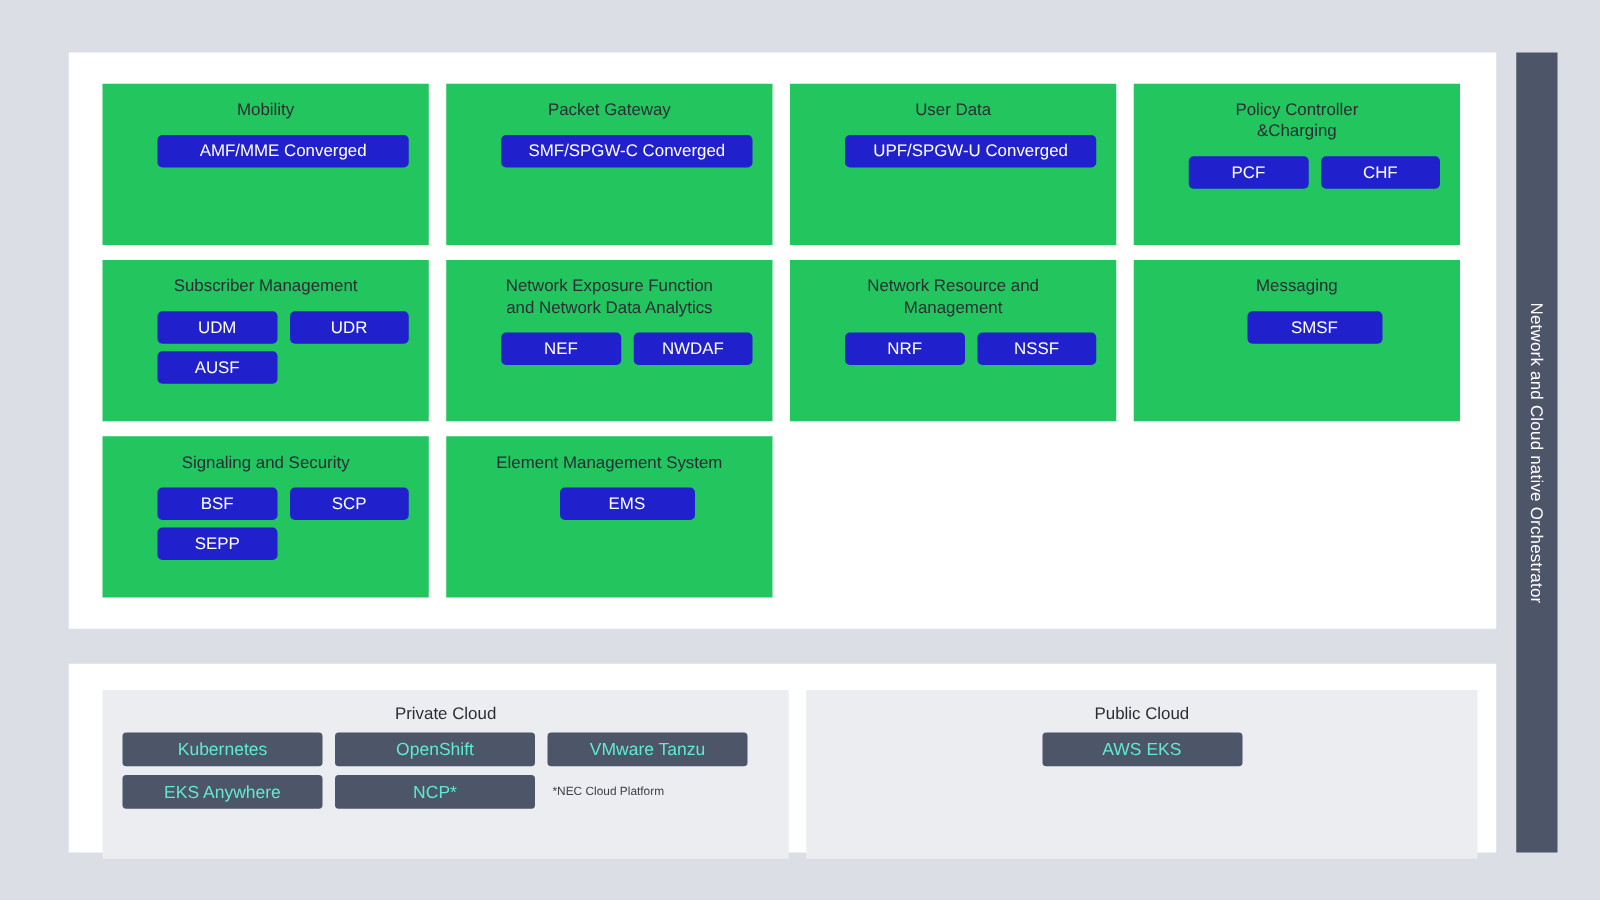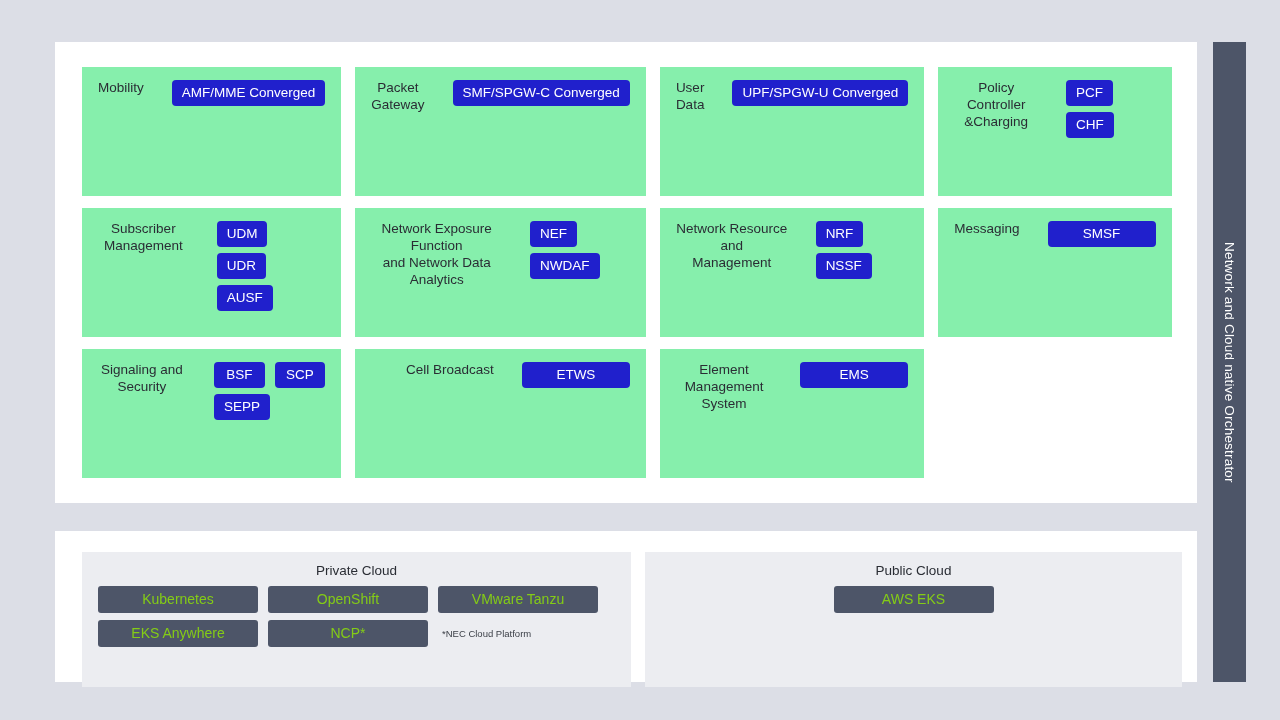--- a/index.html
+++ b/index.html
@@ -41,24 +41,24 @@
     position: absolute;
     left: 82px; top: 67px;
     width: 1086px; height: 411px;
     display: grid;
     grid-template-columns: repeat(4, 1fr);
     grid-template-rows: repeat(3, 1fr);
     column-gap: 14px;
     row-gap: 12px;
   }
   .card {
-    background: #86efac;
+    background: #22c55e;
     padding: 13px 16px 10px 16px;
     display: flex;
-    justify-content: flex-end;
+    flex-direction: column;
   }
   .card-title {
     text-align: center;
     font-size: 13.5px;
     color: #2a2d34;
     line-height: 1.25;
     margin-bottom: 11px;
   }
   .chips {
     display: flex;
@@ -105,21 +105,21 @@
     margin-bottom: 8px;
   }
   .cloud-chips {
     display: flex;
     flex-wrap: wrap;
     gap: 7px 10px;
     align-items: center;
   }
   .gchip {
     background: #4d5568;
-    color: #84cc16;
+    color: #5eead4;
     font-size: 14px;
     border-radius: 3px;
     height: 27px;
     line-height: 27px;
     text-align: center;
     flex: 0 0 160px;
     white-space: nowrap;
   }
   .footnote {
     font-size: 9.5px;
@@ -204,26 +204,20 @@
 
     <div class="card">
       <div class="card-title">Signaling and Security</div>
       <div class="chips">
         <div class="chip w-half">BSF</div>
         <div class="chip w-half">SCP</div>
         <div class="chip w-half">SEPP</div>
       </div>
     </div>
 
-    <div class="card">
-      <div class="card-title">Cell Broadcast</div>
-      <div class="chips">
-        <div class="chip w-solo">ETWS</div>
-      </div>
-    </div>
 
 
     <div class="card">
       <div class="card-title">Element Management System</div>
       <div class="chips">
         <div class="chip w-solo">EMS</div>
       </div>
     </div>
 
   </div>

